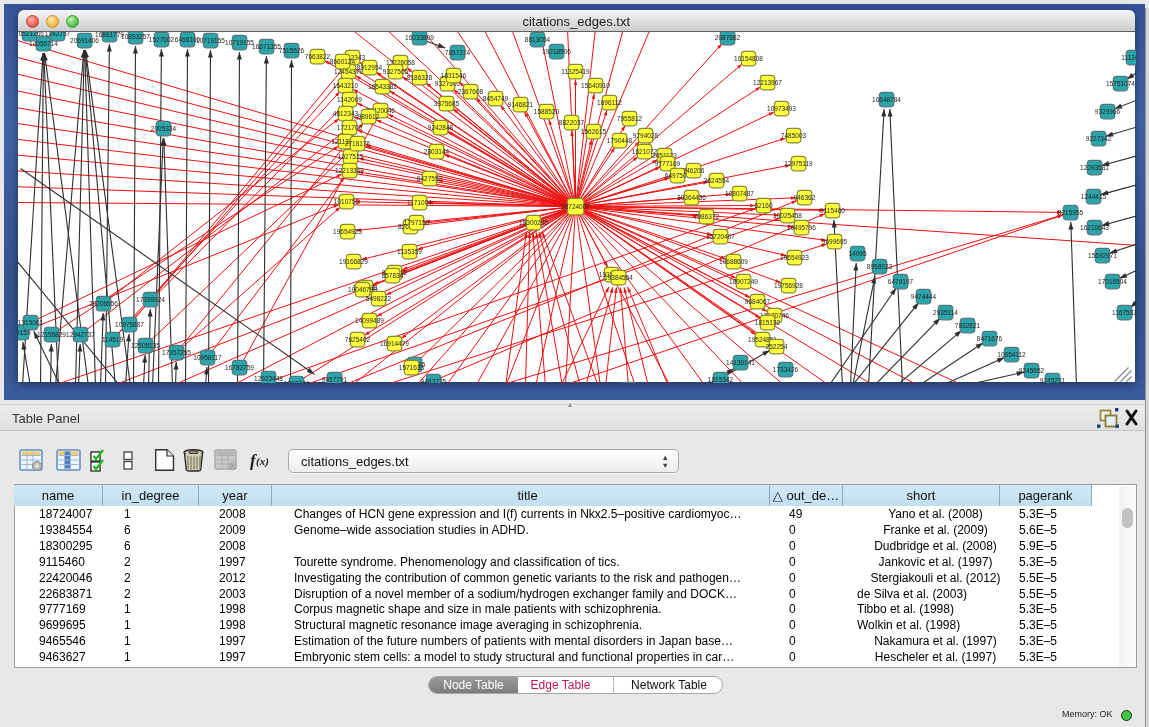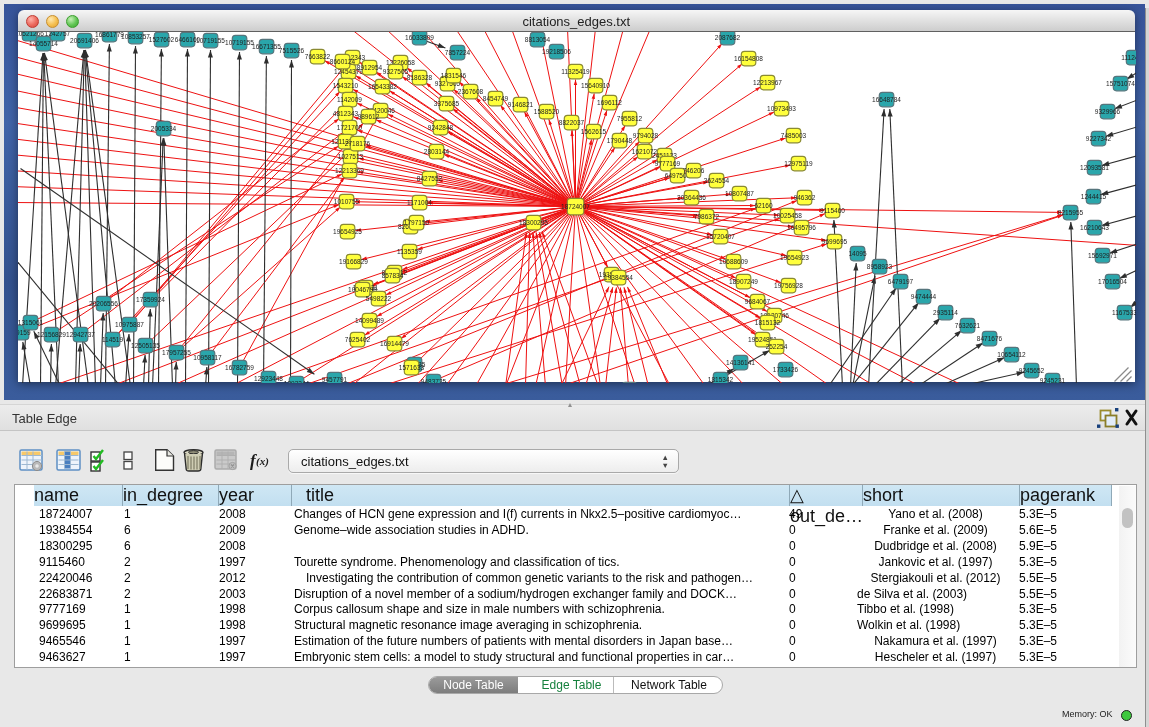--- a/index.html
+++ b/index.html
@@ -18,22 +18,22 @@
 #rightstrip { position:absolute; right:0; top:8px; width:4px; height:719px;
   background:#d5d5d5; border-left:1.5px solid #8f8f8f; }
 #tpbar { position:absolute; left:0; top:404px; width:1145px; height:27px;
   background:linear-gradient(180deg,#ececec,#e0e0e0); border-top:1px solid #d5d5d5;
   border-bottom:1px solid #c4c4c4; }
 #tpbar .t { position:absolute; left:12px; top:6px; font-size:13px; color:#333; }
 #caret { position:absolute; left:568px; top:400px; font-size:8px; color:#909090; }
 #tablebox { position:absolute; left:13.5px; top:484px; width:1123px; height:184px;
   background:#fff; border:1px solid #9e9e9e; }
 .hcell { position:absolute; top:485px; height:21px; background:linear-gradient(180deg,#cfe7f4,#c2dff0);
-  border-right:1px solid #8fa9b8; font-size:18px; color:#111; text-align:left;
-  line-height:21px;margin-left:20px; }
+  border-right:1px solid #8fa9b8; font-size:13px; color:#111; text-align:center;
+  line-height:21px; }
 .trow { position:absolute; left:14px; width:1078px; height:16px; font-size:12px;
   color:#000; }
 .trow span { position:absolute; top:0; line-height:16px; white-space:nowrap; }
 #vscroll { position:absolute; left:1119px; top:486px; width:17px; height:181px;
   background:linear-gradient(90deg,#f2f2f2,#fbfbfb); }
 #vthumb { position:absolute; left:1122px; top:508px; width:11px; height:20px;
   background:#c2c2c2; border-radius:6px; }
 #tabs { position:absolute; left:428px; top:676px; width:295px; height:18px;
   border:1px solid #a8a8a8; border-radius:9px; background:#fff; overflow:hidden;
   font-size:12px; }
@@ -750,21 +750,21 @@
         <line x1="1114" y1="381" x2="1128" y2="367"></line>
         <line x1="1120" y1="381" x2="1131" y2="370"></line>
         <line x1="1126" y1="381" x2="1131" y2="376"></line>
       </g>
       <rect x="566.8" y="197.8" width="16.5" height="16.5" rx="3.2" fill="#ffff3c" stroke="#8a8a33" stroke-width="1.2"></rect>
       <text x="575.0" y="208.3" font-size="6.5" fill="#1f1f1f" text-anchor="middle">18724007</text>
     </g>
   </svg>
 <div id="rightstrip"></div>
 <div id="tpbar">
-    <div class="t">Table Edge</div>
+    <div class="t">Table Panel</div>
   </div>
 <div id="caret">▴</div>
 
 <svg width="49" height="22" viewBox="0 0 49 22" style="position:absolute;left:1090px;top:407px">
  <rect x="10.5" y="3.5" width="10" height="10" fill="#e9f1fa" stroke="#9a8c2e" stroke-width="1.8"></rect>
  <rect x="15.5" y="8.5" width="11" height="11" fill="#e2edfa" stroke="#8a7d28" stroke-width="1.8"></rect>
  <rect x="25" y="1" width="3.4" height="3.4" fill="#17407c"></rect>
  <rect x="7" y="17.5" width="3.4" height="3.4" fill="#17407c"></rect>
  <rect x="25.5" y="17.5" width="3.4" height="3.4" fill="#17407c"></rect>
  <path d="M37 4 L46 17 M46 4 L37 17" stroke="#111" stroke-width="3" stroke-linecap="round"></path>
@@ -859,39 +859,39 @@
     <span style="left:205px">1997</span>
     <span style="left:280px">Tourette syndrome. Phenomenology and classification of tics.</span>
     <span style="left:775px">0</span>
     <span style="left:843px;width:157px;text-align:center">Jankovic et al. (1997)</span>
     <span style="left:1005px">5.3E–5</span>
   </div>
 <div class="trow" style="top:570px">
     <span style="left:25px">22420046</span>
     <span style="left:110px">2</span>
     <span style="left:205px">2012</span>
-    <span style="left:292px">Investigating the contribution of common genetic variants to the risk and pathogen…</span>
+    <span style="left:280px">Investigating the contribution of common genetic variants to the risk and pathogen…</span>
     <span style="left:775px">0</span>
     <span style="left:843px;width:157px;text-align:center">Stergiakouli et al. (2012)</span>
     <span style="left:1005px">5.5E–5</span>
   </div>
 <div class="trow" style="top:586px">
     <span style="left:25px">22683871</span>
     <span style="left:110px">2</span>
     <span style="left:205px">2003</span>
     <span style="left:280px">Disruption of a novel member of a sodium/hydrogen exchanger family and DOCK…</span>
     <span style="left:775px">0</span>
     <span style="left:843px;width:157px;">de Silva et al. (2003)</span>
     <span style="left:1005px">5.5E–5</span>
   </div>
 <div class="trow" style="top:601px">
     <span style="left:25px">9777169</span>
     <span style="left:110px">1</span>
     <span style="left:205px">1998</span>
-    <span style="left:280px">Corpus callosum shape and size in male numbers with schizophrenia.</span>
+    <span style="left:280px">Corpus magnetic shape and size in male patients with schizophrenia.</span>
     <span style="left:775px">0</span>
     <span style="left:843px;width:157px;text-align:left">Tibbo et al. (1998)</span>
     <span style="left:1005px">5.3E–5</span>
   </div>
 <div class="trow" style="top:617px">
     <span style="left:25px">9699695</span>
     <span style="left:110px">1</span>
     <span style="left:205px">1998</span>
     <span style="left:280px">Structural magnetic resonance image averaging in schizophrenia.</span>
     <span style="left:775px">0</span>
@@ -913,16 +913,16 @@
     <span style="left:205px">1997</span>
     <span style="left:280px">Embryonic stem cells: a model to study structural and functional properties in car…</span>
     <span style="left:775px">0</span>
     <span style="left:843px;width:157px;text-align:center">Hescheler et al. (1997)</span>
     <span style="left:1005px">5.3E–5</span>
   </div>
 <div id="vscroll"></div>
 <div id="vthumb"></div>
 <div id="tabs">
   <div class="seg" style="left:0;width:89px;background:linear-gradient(180deg,#9b9b9b,#7d7d7d);color:#fff">Node Table</div>
-  <div class="seg" style="left:95px;width:95px;color:#15803d">Edge Table</div>
+  <div class="seg" style="left:84px;width:95px;color:#be185d">Edge Table</div>
   <div class="seg" style="left:184px;width:111px;color:#111;border-left:1px solid #bbb">Network Table</div>
 </div>
 <div id="memory">Memory: OK</div>
 <div id="memdot"></div>
 </body></html>

